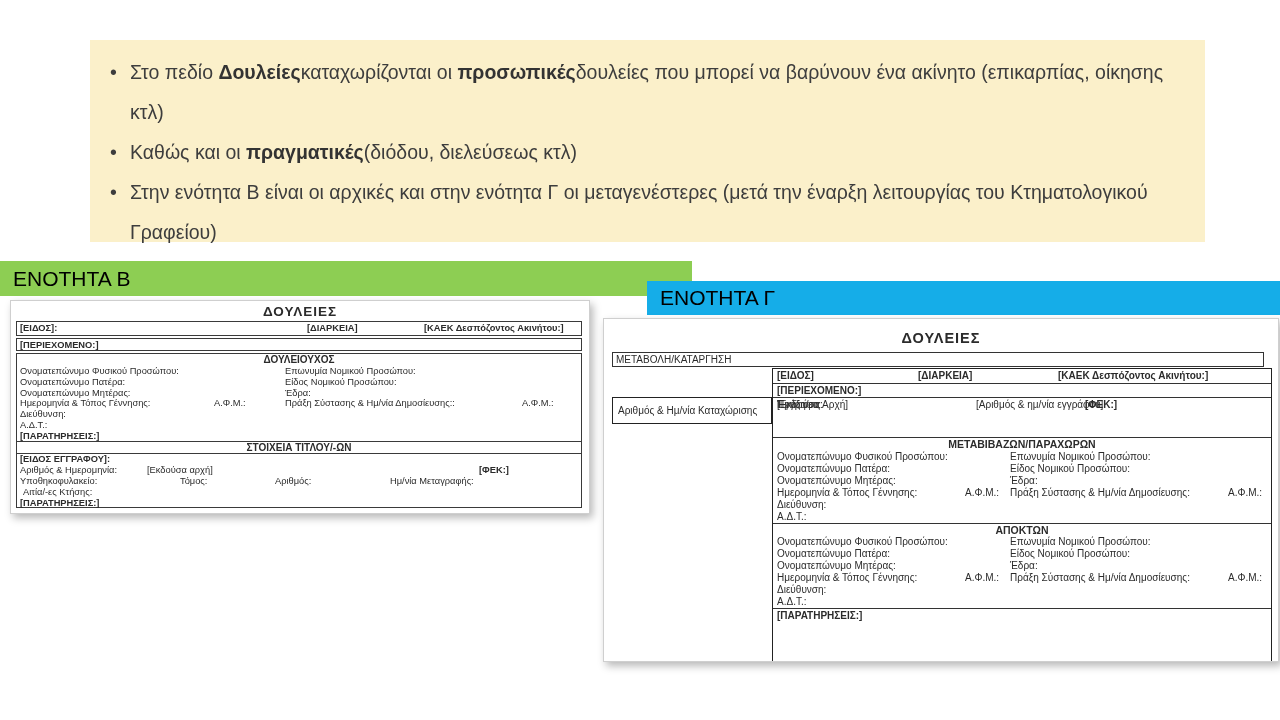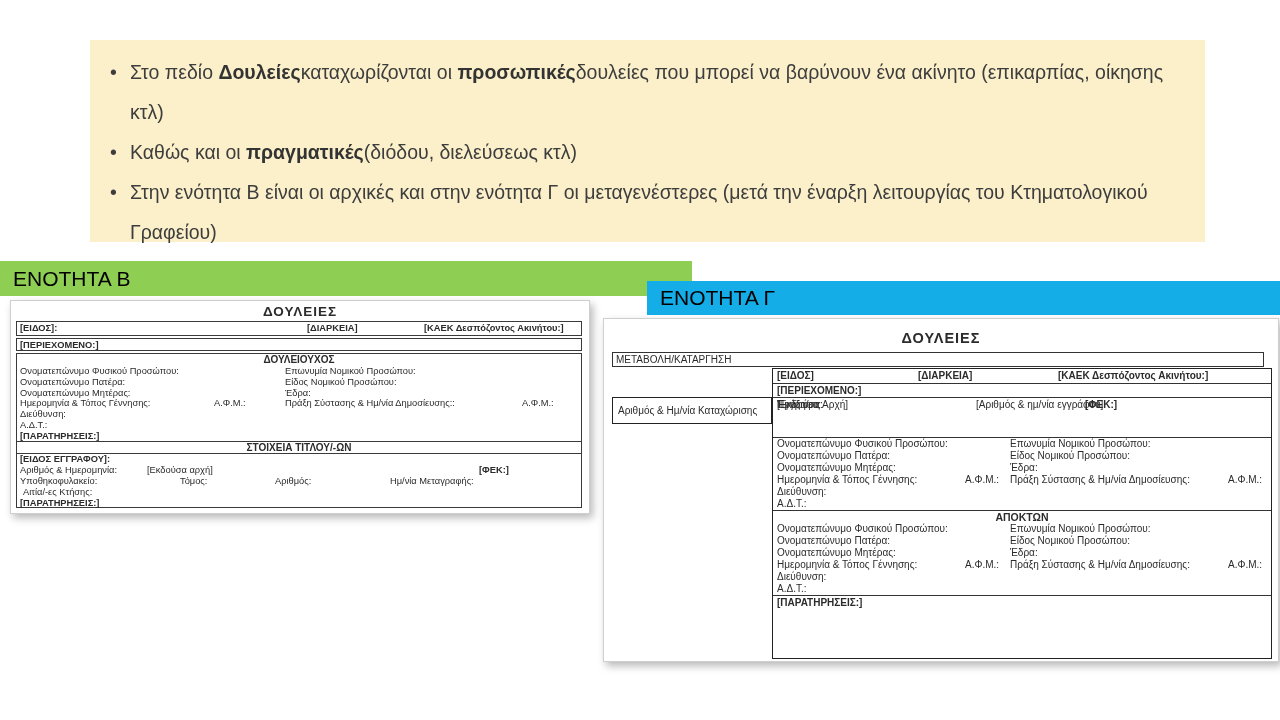--- a/index.html
+++ b/index.html
@@ -47,21 +47,21 @@
   .fb-l4-a { left:6px; }
   .fb-l5 span { left:3px; font-weight:bold; }
 
   
   #form-c { left:603px; top:318px; width:676px; height:344px; font-size:10px; }
   .fc-title { position:absolute; top:11px; left:0; right:0; text-align:center; font-weight:bold; font-size:14.5px; letter-spacing:1px; }
   .fc-metavoli { position:absolute; left:8px; top:33px; width:652px; height:15px; border:1px solid #333; }
   .fc-metavoli span { position:absolute; left:3px; top:1px; }
   .fc-regbox { position:absolute; left:8px; top:78px; width:160px; height:27px; border:1.5px solid #222;
                display:flex; align-items:center; padding-left:5px; }
-  .fc-table { position:absolute; left:168px; right:6px; top:49px; height:291px; border:1.5px solid #222; }
+  .fc-table { position:absolute; left:168px; right:6px; top:49px; height:352px; border:1.5px solid #222; }
   .fcr { position:relative; border-bottom:1px solid #333; }
   .fcr span { position:absolute; top:1px; }
   .fcr1 { height:15px; } .fcr1 span { font-weight:bold; }
   .fc-eidos { left:4px; } .fc-diark { left:145px; } .fc-kaek { left:285px; }
   .fcr2 { height:14px; } .fcr2 span { left:4px; font-weight:bold; }
   .fcr3 { height:26px; }
   .fc-kind { left:4px; } .fc-change { left:170px; font-weight:600; }
   .fcr4 { height:40px; }
   .fc-praxi { left:4px; top:1px; }
   .fc-eggrafo { left:4px; top:14px; }
@@ -188,20 +188,21 @@
         <span>[ΠΕΡΙΕΧΟΜΕΝΟ:]</span>
       </div>
       <div class="fcr fcr4">
         <span class="fc-praxi">Πράξη/εις:</span>
         <span class="fc-eggrafo">Έγγραφο:</span>
         <span class="fc-eggnum">[Αριθμός &amp; ημ/νία εγγράφου]</span>
         <span class="fc-fek">[ΦΕΚ:]</span>
         <span class="fc-ekdousa">[Εκδούσα Αρχή]</span>
       </div>
 
+      <div class="fc-hdr">ΜΕΤΑΒΙΒΑΖΩΝ/ΠΑΡΑΧΩΡΩΝ</div>
       <div>
           <div class="prow">
             <span class="pc pc1">Ονοματεπώνυμο Φυσικού Προσώπου:</span>
             <span class="pc pc3">Επωνυμία Νομικού Προσώπου:</span>
           </div>
           <div class="prow">
             <span class="pc pc1">Ονοματεπώνυμο Πατέρα:</span>
             <span class="pc pc3">Είδος Νομικού Προσώπου:</span>
           </div>
           <div class="prow">

